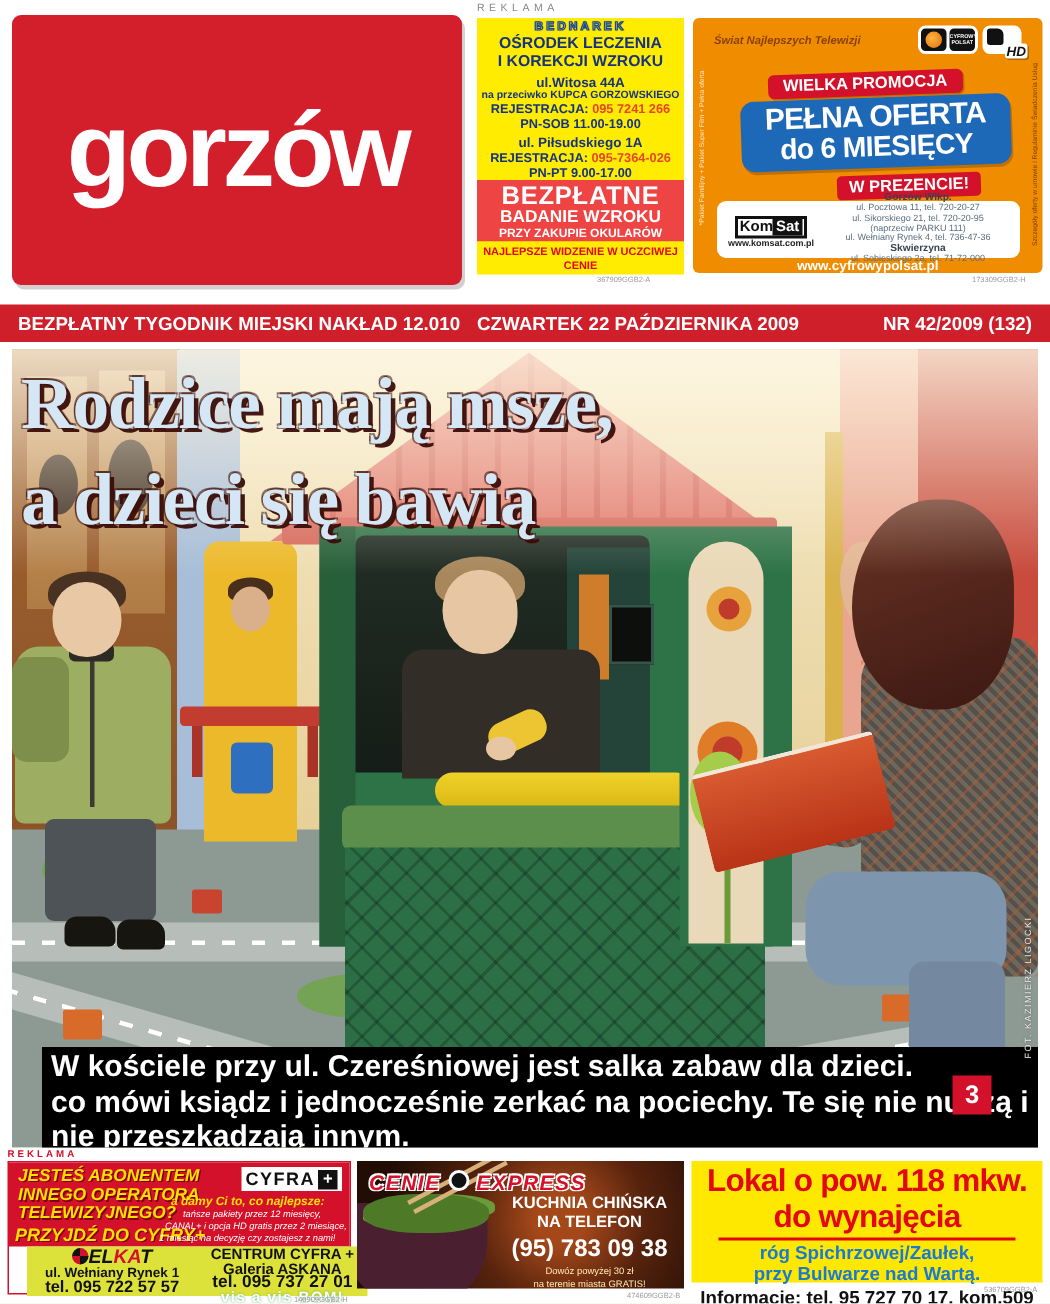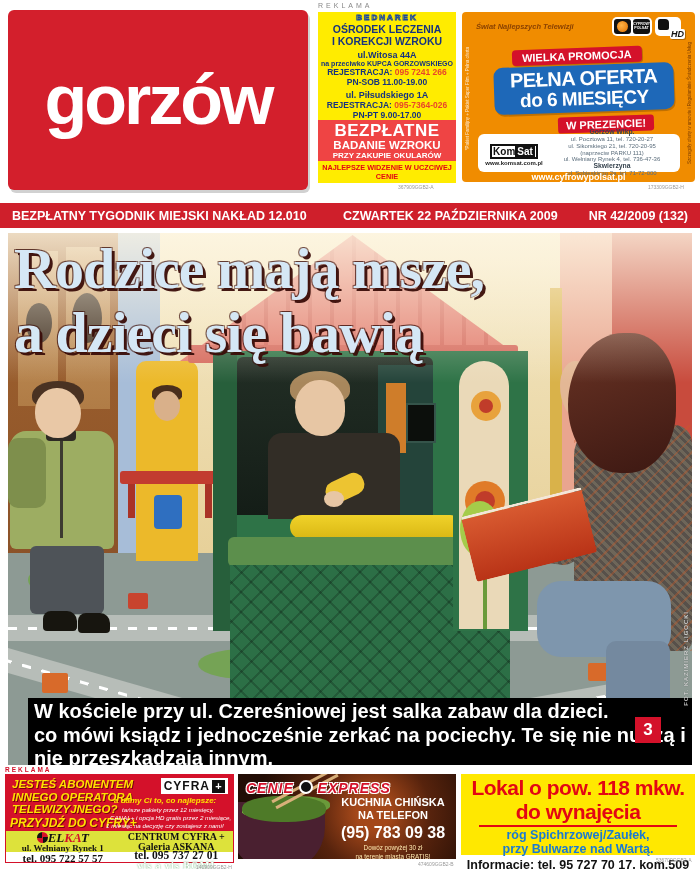--- a/index.html
+++ b/index.html
@@ -64,21 +64,21 @@
   .pol-addr .city{font-size:6.8px;font-weight:bold;color:#36434e;}
   .pol-url{left:0;top:160px;width:233px;text-align:center;color:#fff;font-weight:bold;font-size:9px;}
   .pol-side{writing-mode:vertical-rl;transform:rotate(180deg);font-size:4.5px;}
   .pol-side.l{left:3px;top:35px;color:#ffffffcc;}
   .pol-side.r{right:3px;top:30px;color:#7a3c00;}
 
   
   .infobar{left:0;top:203px;width:700px;height:25px;background:#cf1f2b;color:#fff;display:flex;
            align-items:center;font-size:12.5px;font-weight:bold;padding:0 12px;box-sizing:border-box;}
   .infobar .date{margin-left:auto;}
-  .infobar .issue{margin-left:31px;}
+  .infobar .issue{margin-left:56px;}
 
   
   .photo{left:8px;top:233px;width:684px;height:532px;background:#e6d5ae;overflow:hidden;}
   .ph-wall{left:0;top:0;width:684px;height:345px;background:linear-gradient(180deg,#f4e8c6,#e6cf96);}
   .ph-wood{left:0;top:0;width:112px;height:348px;background:linear-gradient(180deg,#a2642f,#8a5128);}
   .ph-pane{background:linear-gradient(180deg,#c99a63,#b07c46);}
   .ph-pane.p1{left:10px;top:18px;width:40px;height:155px;}
   .ph-pane.p2{left:58px;top:14px;width:44px;height:162px;}
   .ph-dark{background:#342417;border-radius:50%;}
   .ph-blue{left:110px;top:0;width:42px;height:332px;background:#a7bdd8;}
@@ -149,21 +149,21 @@
   .wm-book{left:459px;top:268px;width:124px;height:64px;background:linear-gradient(180deg,#d85a30,#b93317);
            border-radius:3px;transform:rotate(-14deg);border-top:3px solid #f3e6d8;}
   .wm-jean1{left:529px;top:348px;width:134px;height:76px;background:#7e96ad;border-radius:24px;}
   .wm-jean2{left:598px;top:408px;width:64px;height:90px;background:#74899f;border-radius:10px;}
   .wm-face{left:552px;top:128px;width:34px;height:58px;background:#e3b795;border-radius:45% 55% 40% 60%;}
   .wm-hair{left:560px;top:100px;width:108px;height:140px;background:linear-gradient(160deg,#6b3425,#3c1812);
            border-radius:55% 45% 48% 52%;}
 
   
   .headline{left:6px;top:4px;width:672px;font-family:"Liberation Serif","DejaVu Serif",serif;
-            font-weight:bold;font-size:58px;line-height:64px;letter-spacing:-1px;color:#d5e7f5;
+            font-weight:bold;font-size:49px;line-height:64px;letter-spacing:-1px;color:#d5e7f5;
             text-shadow:3px 3px 0 rgba(58,13,8,.95),-1px -1px 0 rgba(58,13,8,.55),
                         1px -1px 0 rgba(58,13,8,.55),-1px 1px 0 rgba(58,13,8,.55);}
   .caption{left:20px;font-size:20px;font-weight:bold;color:#fff;}
   .caption span{background:#000;padding:2px 6px;display:inline-block;}
   .cap1{top:465px;} .cap2{top:489px;}
   .pageref{left:627px;top:484px;width:26px;height:26px;background:#d4112a;color:#fff;font-size:17px;
            font-weight:bold;display:flex;align-items:center;justify-content:center;}
   .credit{right:3px;top:378px;writing-mode:vertical-rl;transform:rotate(180deg);font-size:6px;
           color:#f0f0f0;letter-spacing:1px;text-shadow:0 0 1px #333;}
 
@@ -173,21 +173,21 @@
   .cy-q{position:absolute;left:6px;top:3px;color:#ffe000;font-style:italic;font-weight:bold;font-size:11.5px;
         line-height:12.5px;text-shadow:1px 1px 0 #7a0010;}
   .cy-cta{position:absolute;left:4px;top:41px;color:#ffe000;font-style:italic;font-weight:bold;font-size:12px;
           text-shadow:1px 1px 0 #7a0010;}
   .cy-logo{position:absolute;right:5px;top:3px;background:#fff;padding:1px 3px;display:flex;align-items:center;gap:2px;}
   .cy-logo .t{font-weight:bold;font-size:12px;color:#111;letter-spacing:1px;}
   .cy-logo .p{width:13px;height:13px;background:#111;color:#fff;font-weight:bold;font-size:11px;
               display:flex;align-items:center;justify-content:center;}
   .cy-best{position:absolute;left:108px;top:21px;color:#ffe000;font-style:italic;font-weight:bold;font-size:8px;}
   .cy-b{position:absolute;color:#fff;font-style:italic;font-size:6.2px;white-space:nowrap;}
-  .cyfra-bot{position:absolute;left:0;top:56px;width:100%;height:21px;background:#dde23b;display:flex;font-family:Liberation Serif, serif;}
+  .cyfra-bot{position:absolute;left:12px;top:56px;width:100%;height:33px;background:#dde23b;display:flex;}
   .elkat{width:50%;text-align:center;line-height:10px;padding-top:1px;}
   .elkat .logo{font-style:italic;font-weight:bold;font-size:13px;color:#111;}
   .elkat .ka{color:#d4112a;}
   .elkat .ball{display:inline-block;width:11px;height:11px;border-radius:50%;vertical-align:-1px;
       background:conic-gradient(#d4112a 0 25%,#111 25% 50%,#d4112a 50% 75%,#111 75%);}
   .elkat .a{font-size:9px;font-weight:bold;color:#111;}
   .elkat .t{font-size:11px;font-weight:bold;color:#111;}
   .centrum{width:50%;text-align:center;line-height:9.5px;padding-top:1px;}
   .centrum .c1{font-size:10px;font-weight:bold;color:#111;}
   .centrum .t{font-size:11.5px;font-weight:bold;color:#111;}

